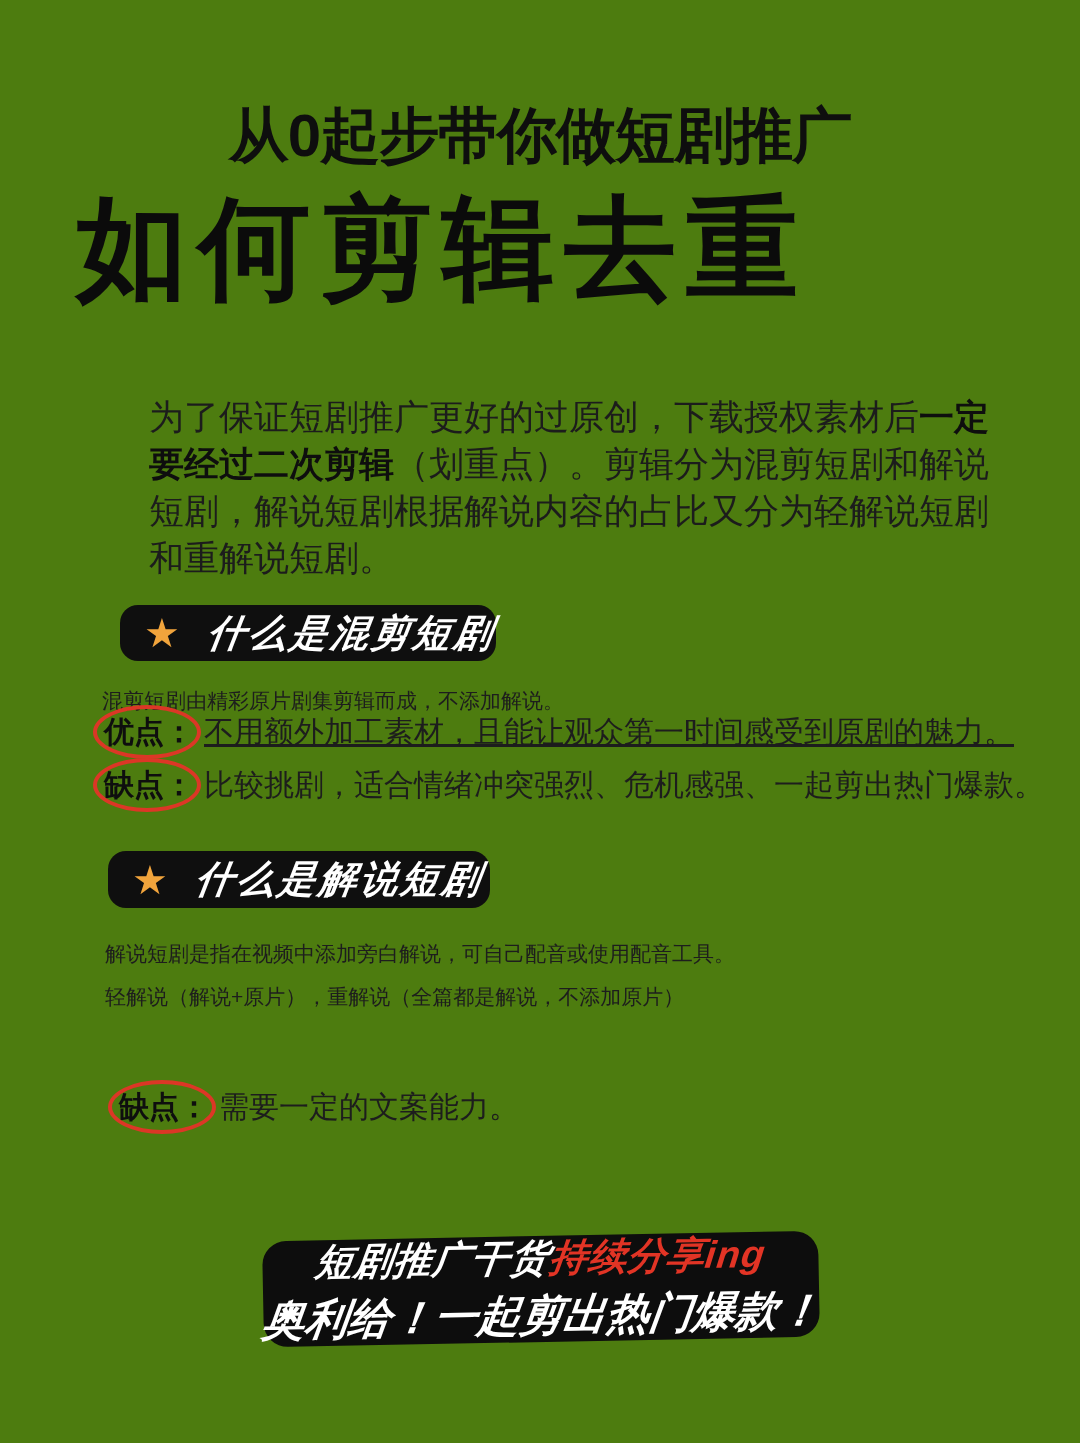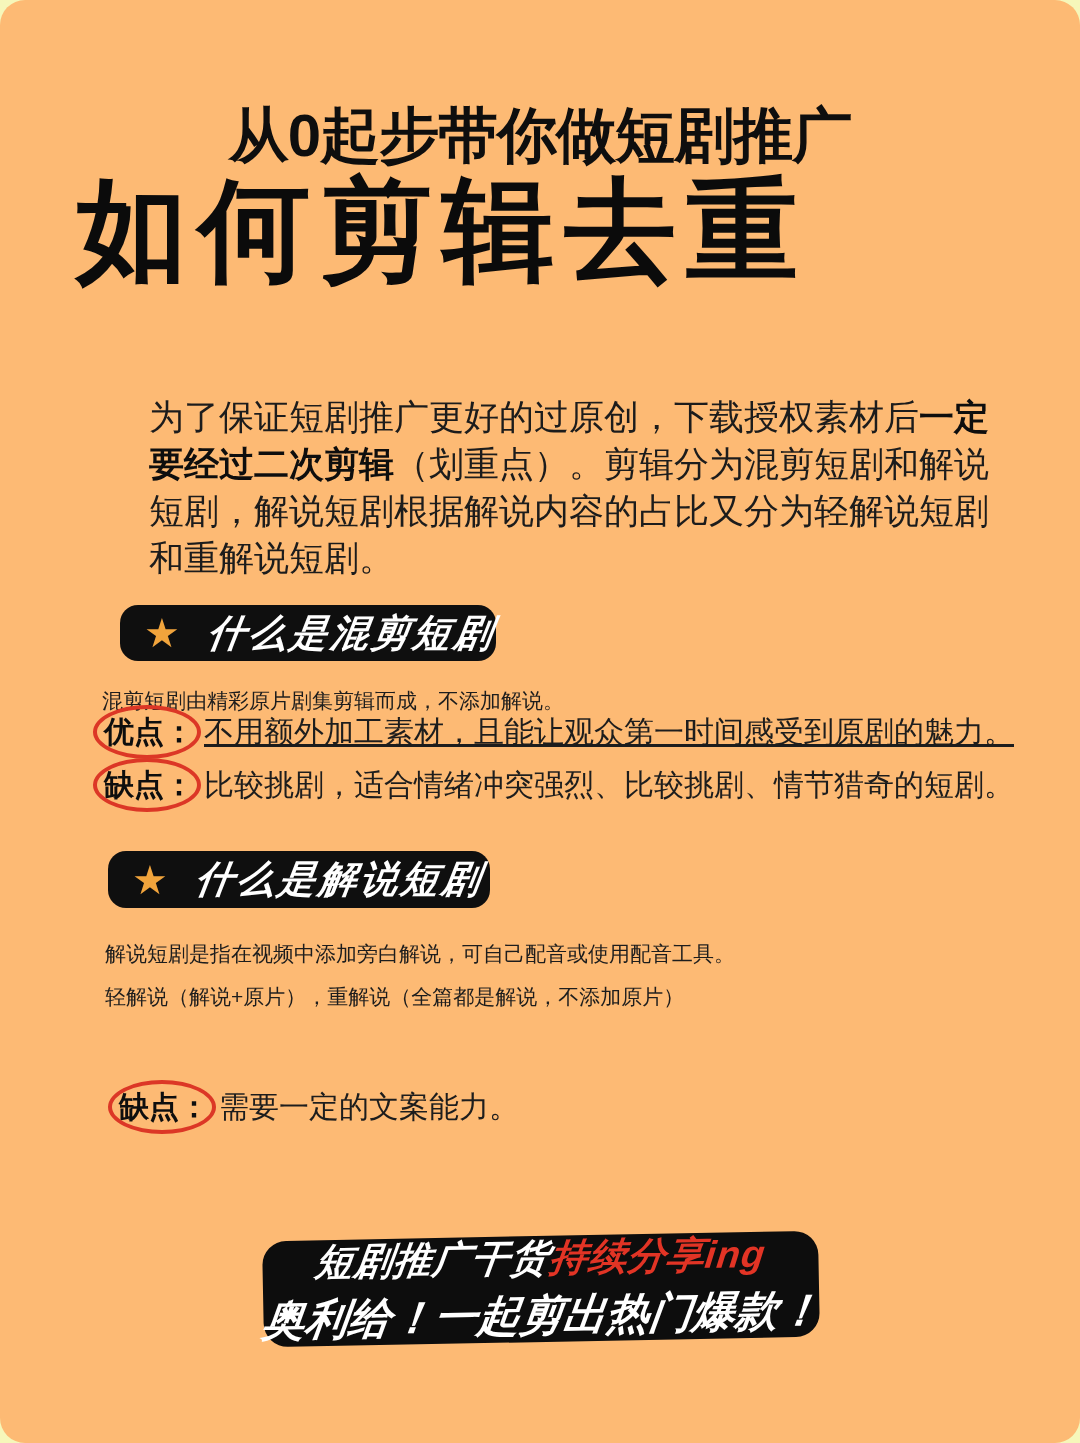--- a/index.html
+++ b/index.html
@@ -1,28 +1,27 @@
 <!DOCTYPE html>
 <html><head>
 <meta charset="utf-8">
 <style>
   html,body{margin:0;padding:0;background:#f6f7ba;}
   .canvas{
     position:relative;width:1080px;height:1443px;overflow:hidden;
-    background:#fdba74;color:#171717;
+    background:#4d7c0f;color:#171717;
     font-family:"Liberation Sans","DejaVu Sans",sans-serif;
-    border-radius:25px;
   }
   .abs{position:absolute;}
   .kicker{
     top:96px;left:0;width:1080px;text-align:center;
     font-size:60px;font-weight:900;letter-spacing:-1px;color:#0e0e0e;
   }
   .big-title{
-    top:156px;left:0;width:884px;text-align:center;
+    top:174px;left:0;width:884px;text-align:center;
     font-size:112px;font-weight:900;letter-spacing:10px;color:#0b0b0b;
   }
   .intro{
     left:105px;top:358px;width:862px;
     font-size:35px;line-height:47px;color:#1c1c1c;margin-left:44px;
   }
   .intro b{font-weight:900;color:#0e0e0e;}
   .pill{
     background:#0f0f0f;border-radius:18px;display:flex;align-items:center;
     box-sizing:border-box;
@@ -75,21 +74,21 @@
     <span class="pill-label">什么是混剪短剧</span>
   </div>
 
   <div class="abs body-line" style="left:102px;top:688px;">混剪短剧由精彩原片剧集剪辑而成，不添加解说。</div>
 
   <div class="abs pc-line" style="left:104px;top:714px;text-decoration:underline;">
     <span class="tag">优点：</span><span>不用额外加工素材，且能让观众第一时间感受到原剧的魅力。</span>
   </div>
 
   <div class="abs pc-line" style="left:104px;top:767px;">
-    <span class="tag">缺点：</span><span>比较挑剧，适合情绪冲突强烈、比较挑剧、情节猎奇的短剧。</span>
+    <span class="tag">缺点：</span><span>比较挑剧，适合情绪冲突强烈、危机感强、一起剪出热门爆款。</span>
   </div>
 
   <div class="abs pill pill-2">
     <span class="star">★</span>
     <span class="pill-label">什么是解说短剧</span>
   </div>
 
   <div class="abs body-line" style="left:105px;top:984px;">轻解说（解说+原片），重解说（全篇都是解说，不添加原片）</div>
   <div class="abs body-line" style="left:105px;top:941px;">解说短剧是指在视频中添加旁白解说，可自己配音或使用配音工具。</div>
 

